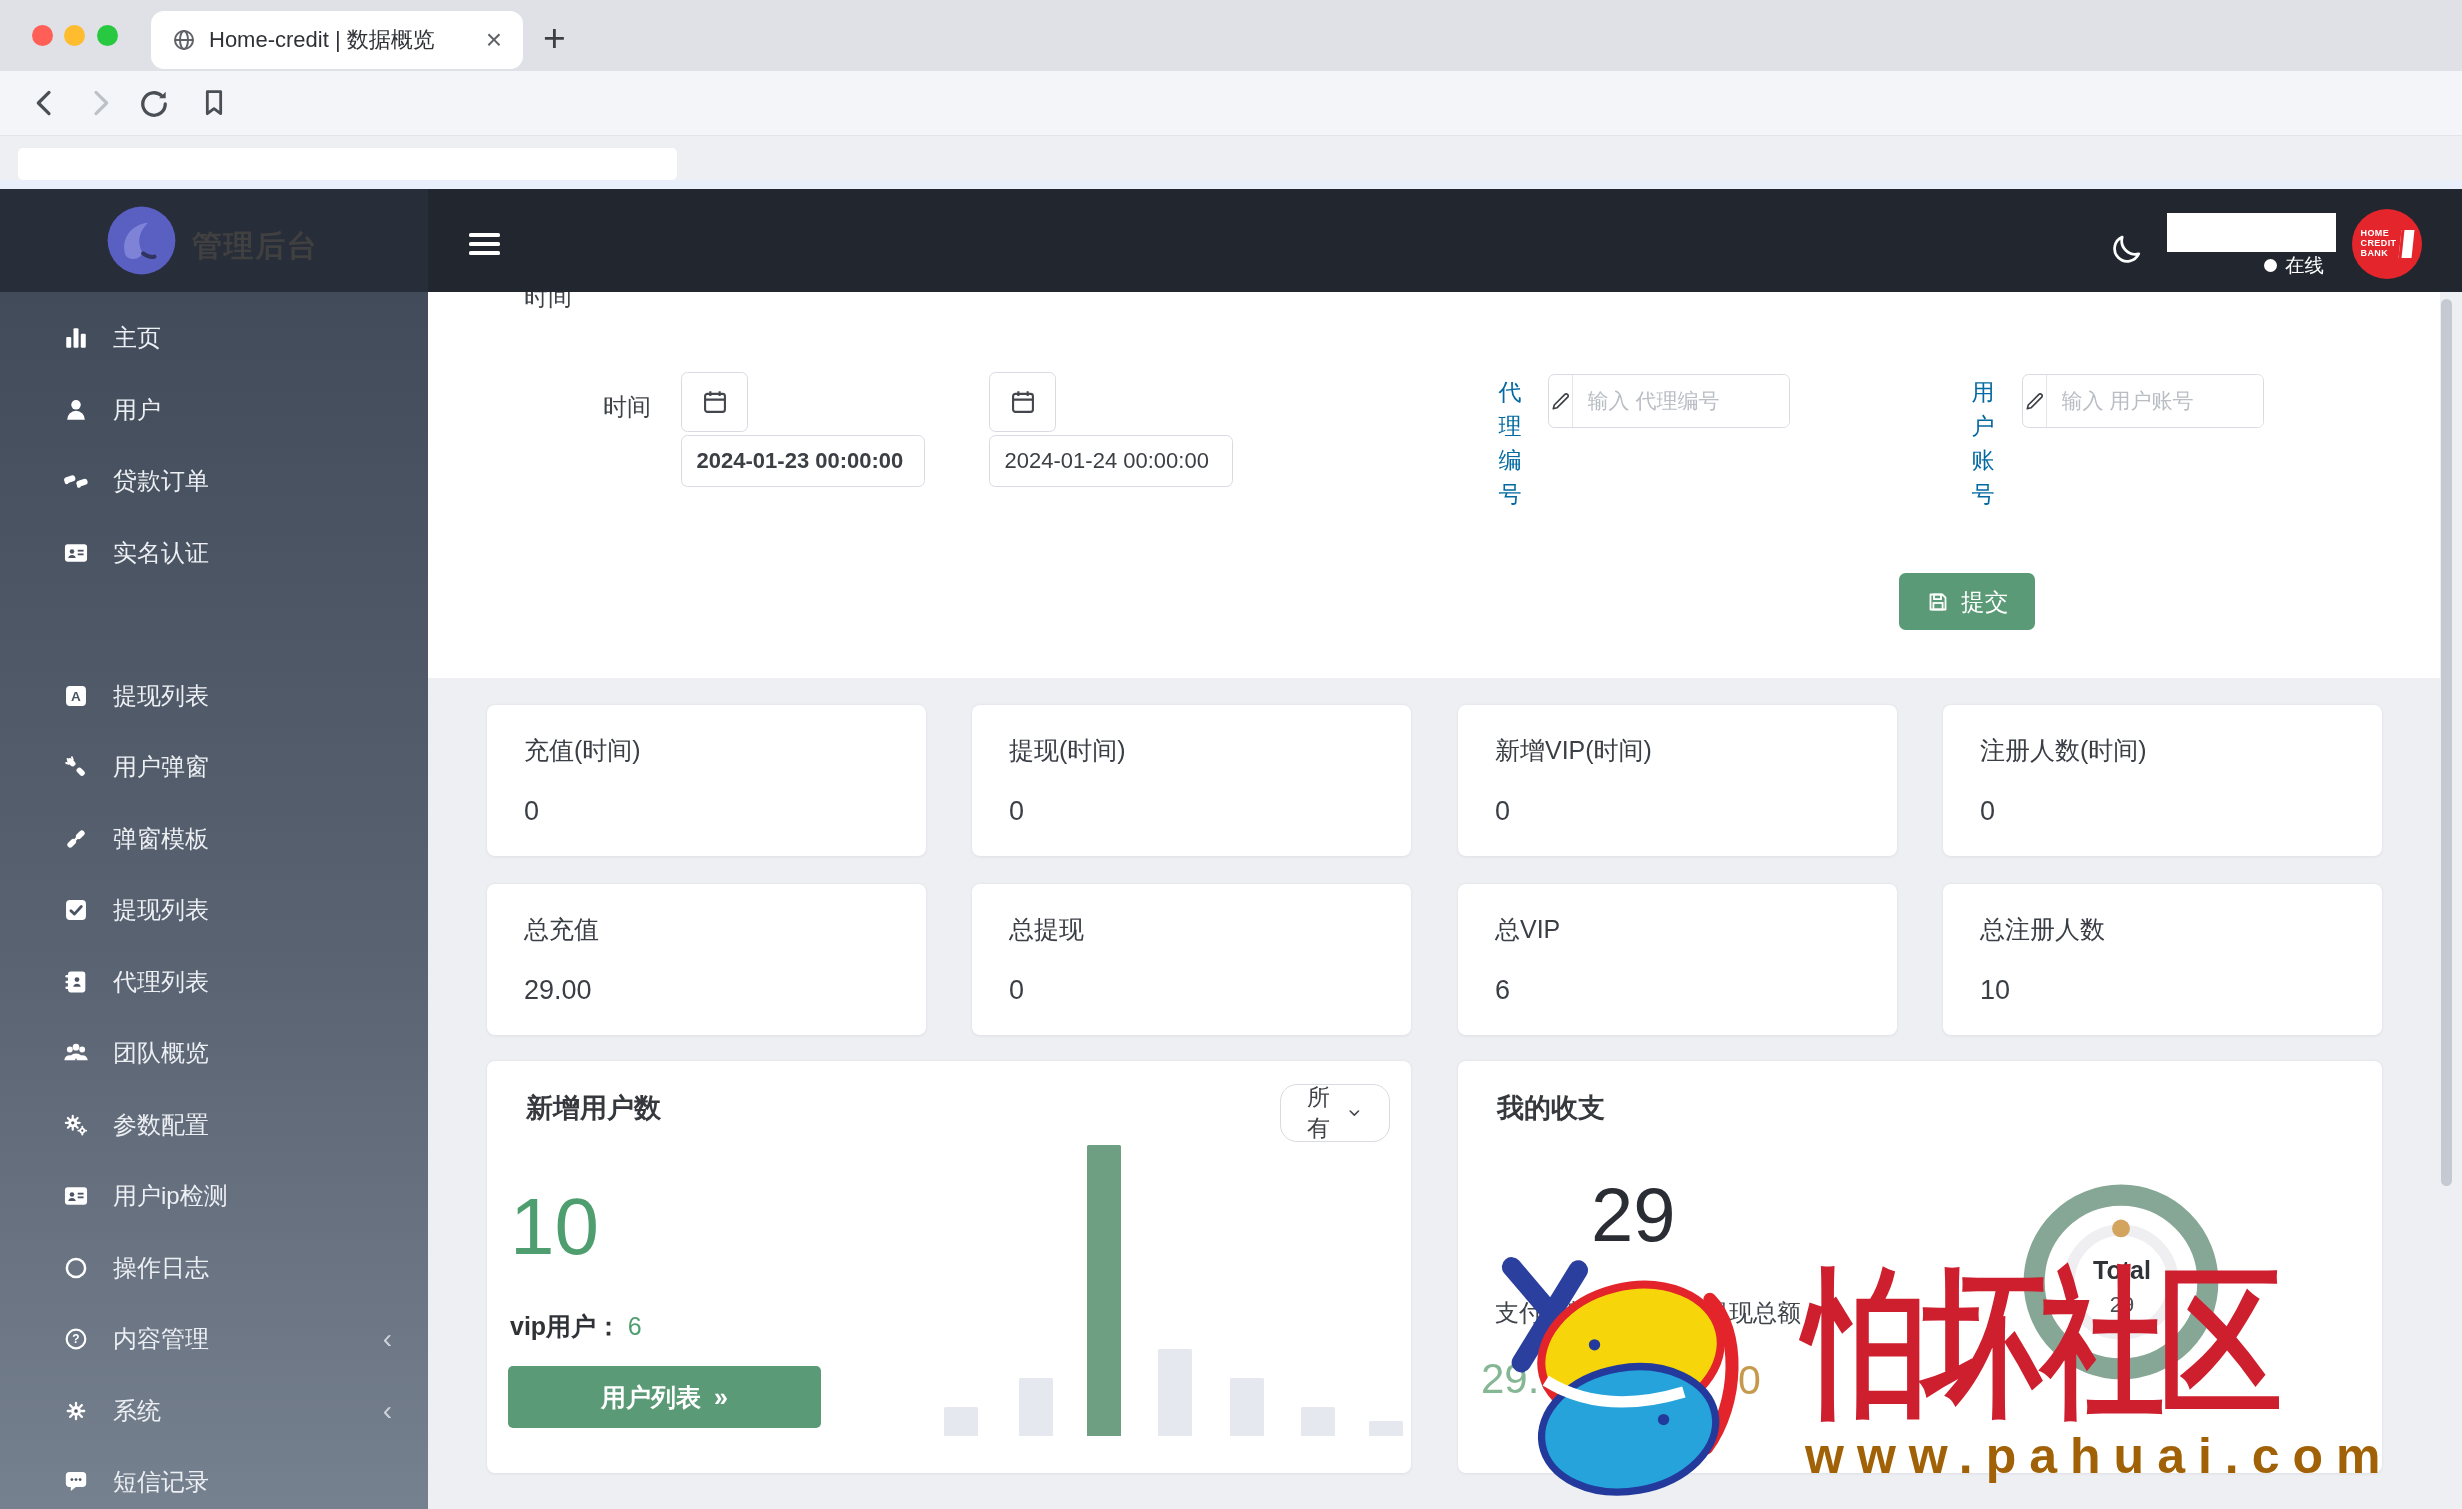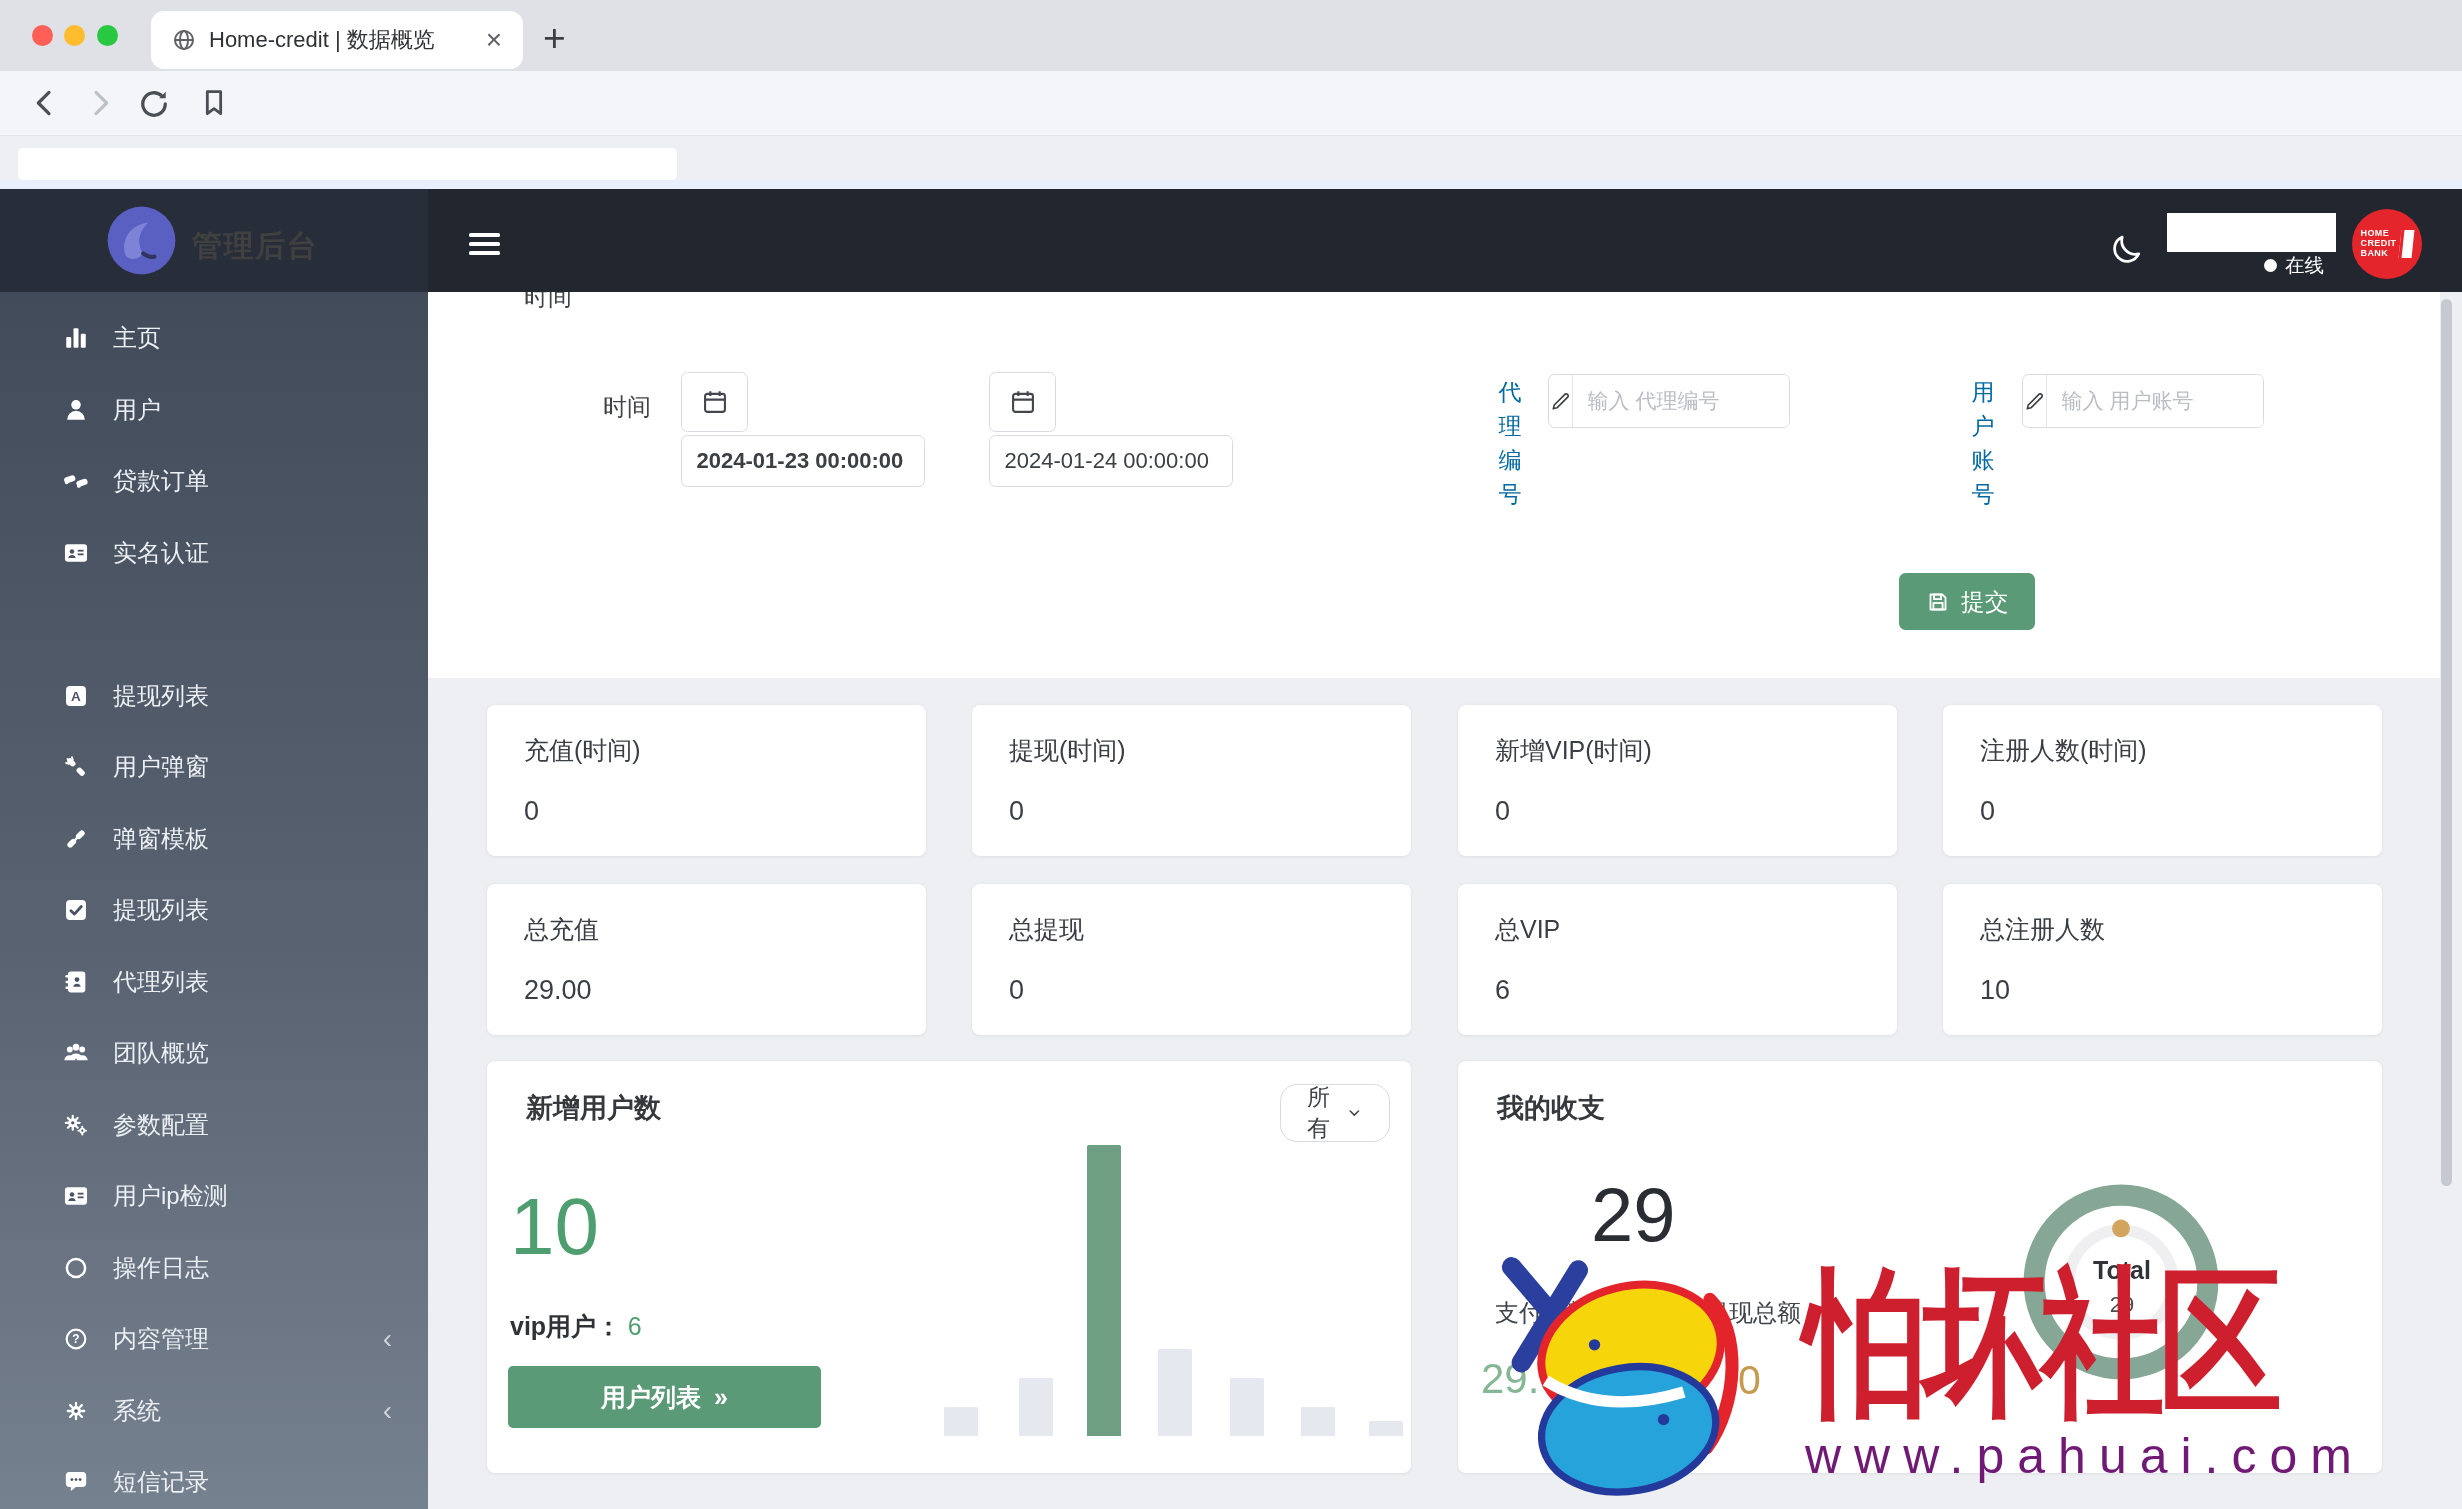--- a/index.html
+++ b/index.html
@@ -61,21 +61,21 @@
   .bar{position:absolute;bottom:37px;width:34px;border-radius:1.6px 1.6px 0 0}
   .inc-big{position:absolute;left:133px;top:110px;font-size:76px;color:#2a2d33}
   .inc-lab{position:absolute;top:236px;font-size:24px;color:#3f434a}
   .inc-val-l{position:absolute;left:23px;top:294px;font-size:42px;color:#86b795}
   .inc-val-r{position:absolute;left:280px;top:296px;font-size:41px;color:#c59a4e}
   .donut-total{position:absolute;left:581px;top:195px;width:166px;text-align:center;font-size:25px;font-weight:bold;color:#303439}
   .donut-val{position:absolute;left:581px;top:231px;width:166px;text-align:center;font-size:22px;color:#4a4e53}
   
   .wm{pointer-events:none}
   .wm-red{position:absolute;left:1805px;top:1238px;font-size:123px;font-weight:bold;color:#cd1f2e;letter-spacing:-4.9px;transform:scaleY(1.3);transform-origin:top left;white-space:nowrap}
-  .wm-url{position:absolute;left:1805px;top:1427px;font-size:50px;font-weight:normal;color:#701a75;letter-spacing:13px;white-space:nowrap}
+  .wm-url{position:absolute;left:1805px;top:1427px;font-size:50px;font-weight:bold;color:#a16207;letter-spacing:13px;white-space:nowrap}
   .scrollthumb{left:2441px;top:299px;width:11.4px;height:887px;background:#c5cad2;border-radius:5.7px}
 </style>
 </head>
 <body>
 
 <div class="abs tabstrip">
   <div class="abs light" style="left:32px;background:#ff5f57"></div>
   <div class="abs light" style="left:64px;background:#febc2e"></div>
   <div class="abs light" style="left:97px;background:#28c840"></div>
   <div class="abs tab">

